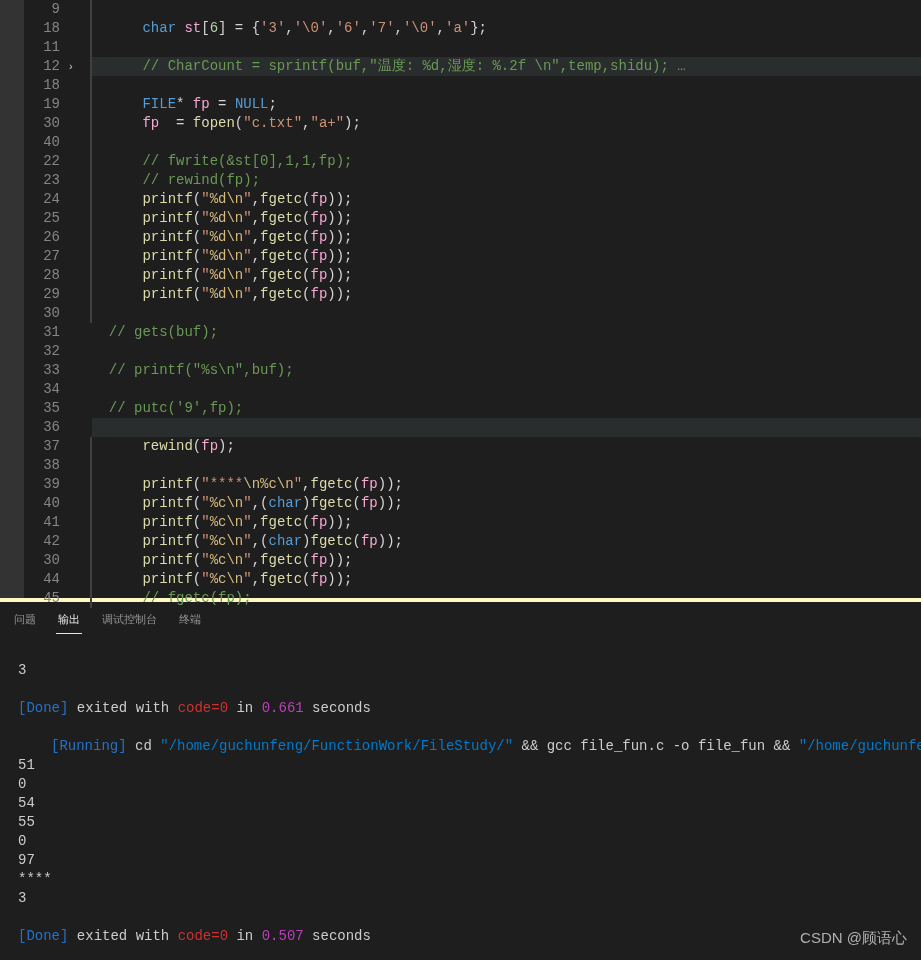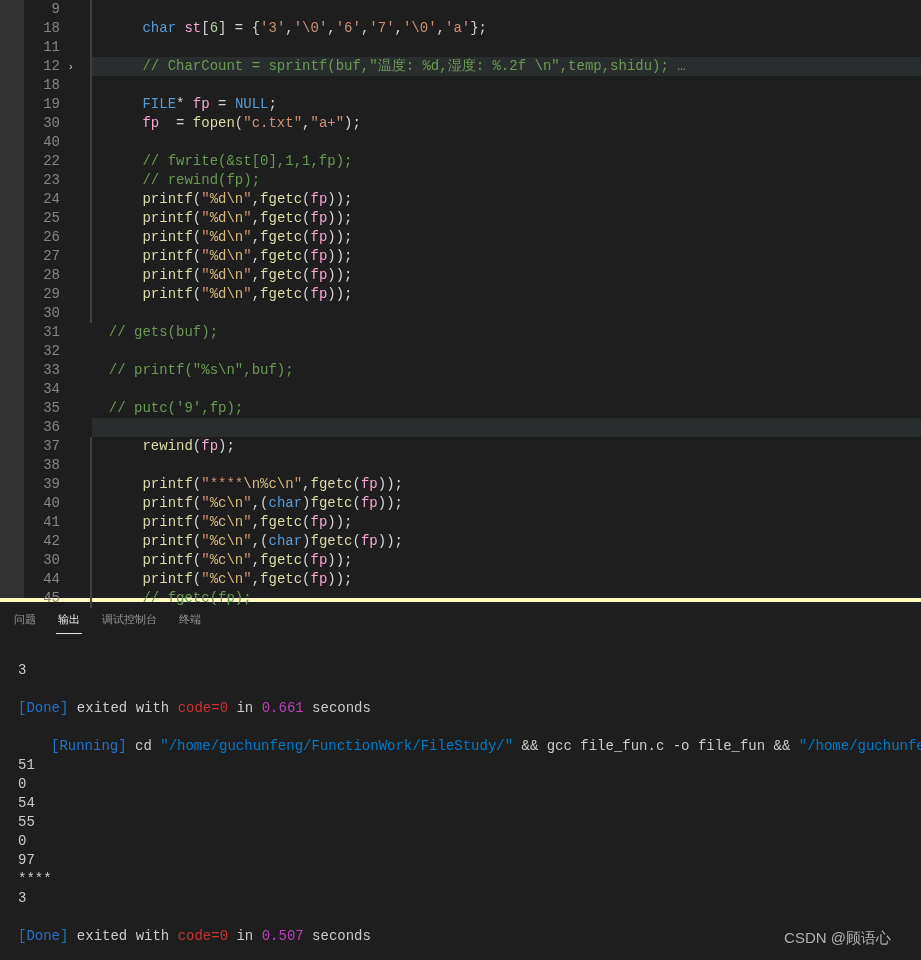--- a/index.html
+++ b/index.html
@@ -85,21 +85,21 @@
   color: #cccccc;
   white-space: pre;
 }
 .o-done { color: #2472c8; text-align: right; }
 .o-run { color: #2472c8; margin-left: 33px; }
 .o-code { color: #cd3131; }
 .o-time { color: #bc3fbc; }
 .o-path { color: #007acc; }
 .watermark {
   position: absolute;
-  right: 30px;
+  right: 14px;
   bottom: 12px;
   color: #b0b0b0;
   font-family: -apple-system, 'Segoe UI', sans-serif;
   font-size: 15px;
 }
 </style>
 </head>
 <body>
 
 <div class="editor-area">

